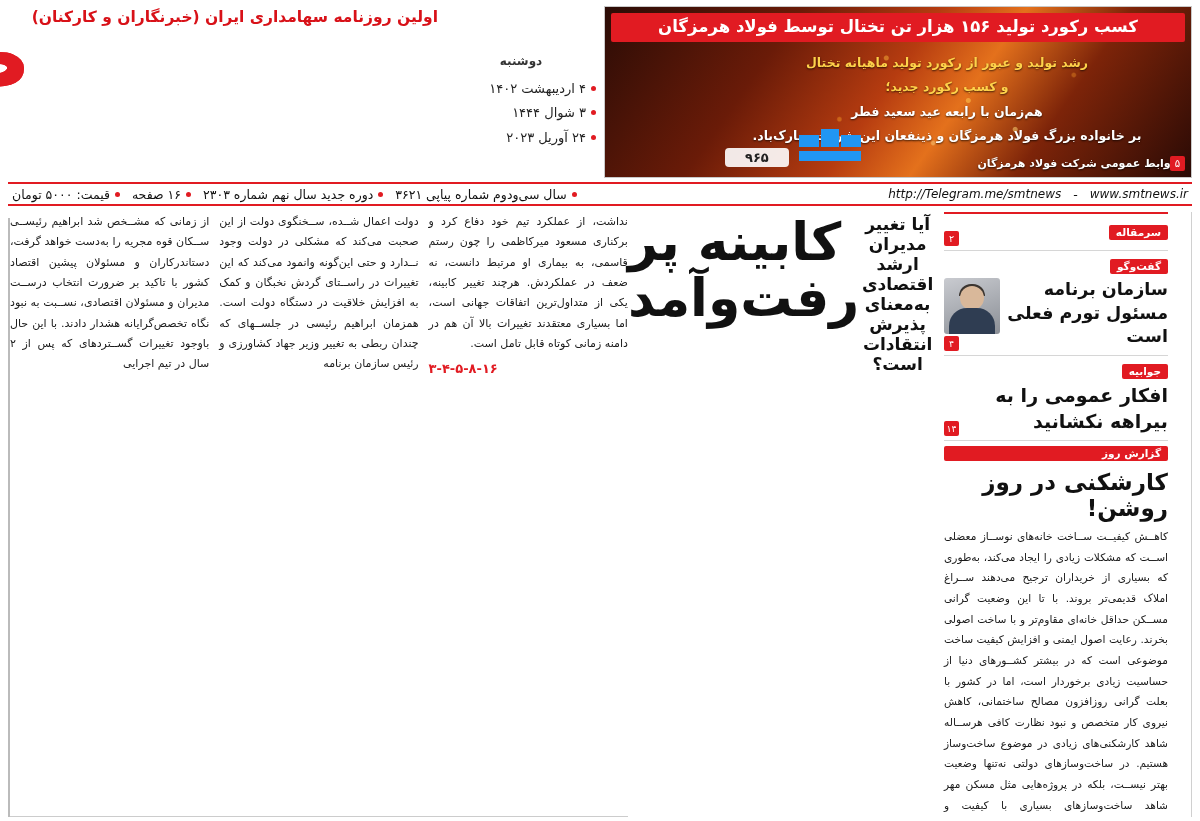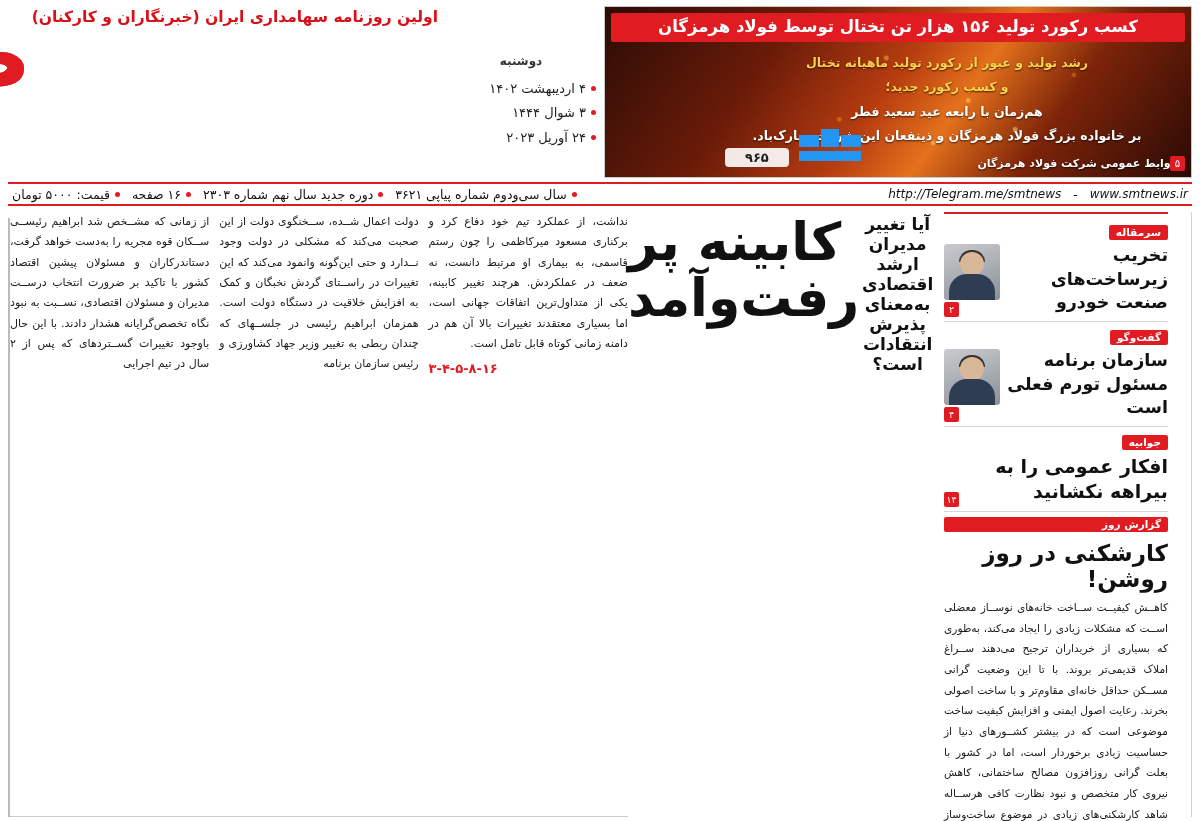--- a/index.html
+++ b/index.html
@@ -502,28 +502,20 @@
     </div>
   </div>
 
   <div class="body">
 
     <div class="col-side">
       <div class="side-top-rule"></div>
 
       <div class="side-item">
         <div class="side-label">سرمقاله</div>
-        <div class="side-row">
-          <div class="side-title">تخریب زیرساخت‌های صنعت خودرو</div>
-          <div class="avatar">
-            <div class="hair"></div>
-              <div class="head"></div>
-              <div class="body2"></div>
-          </div>
-        </div>
         <div class="side-badge">۲</div>
       </div>
 
       <div class="side-item">
         <div class="side-label">گفت‌وگو</div>
         <div class="side-row">
           <div class="side-title">سازمان برنامه مسئول تورم فعلی است</div>
           <div class="avatar">
             <div class="hair"></div>
               <div class="head"></div>

